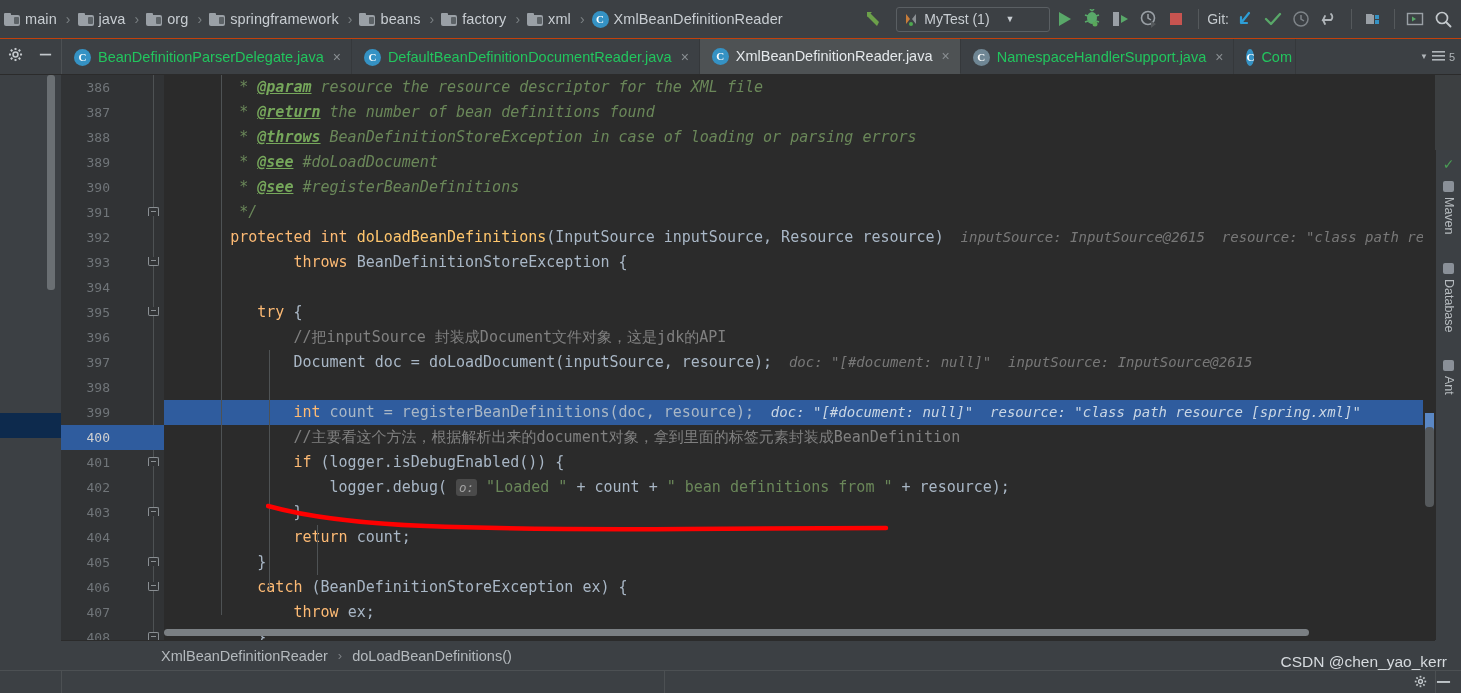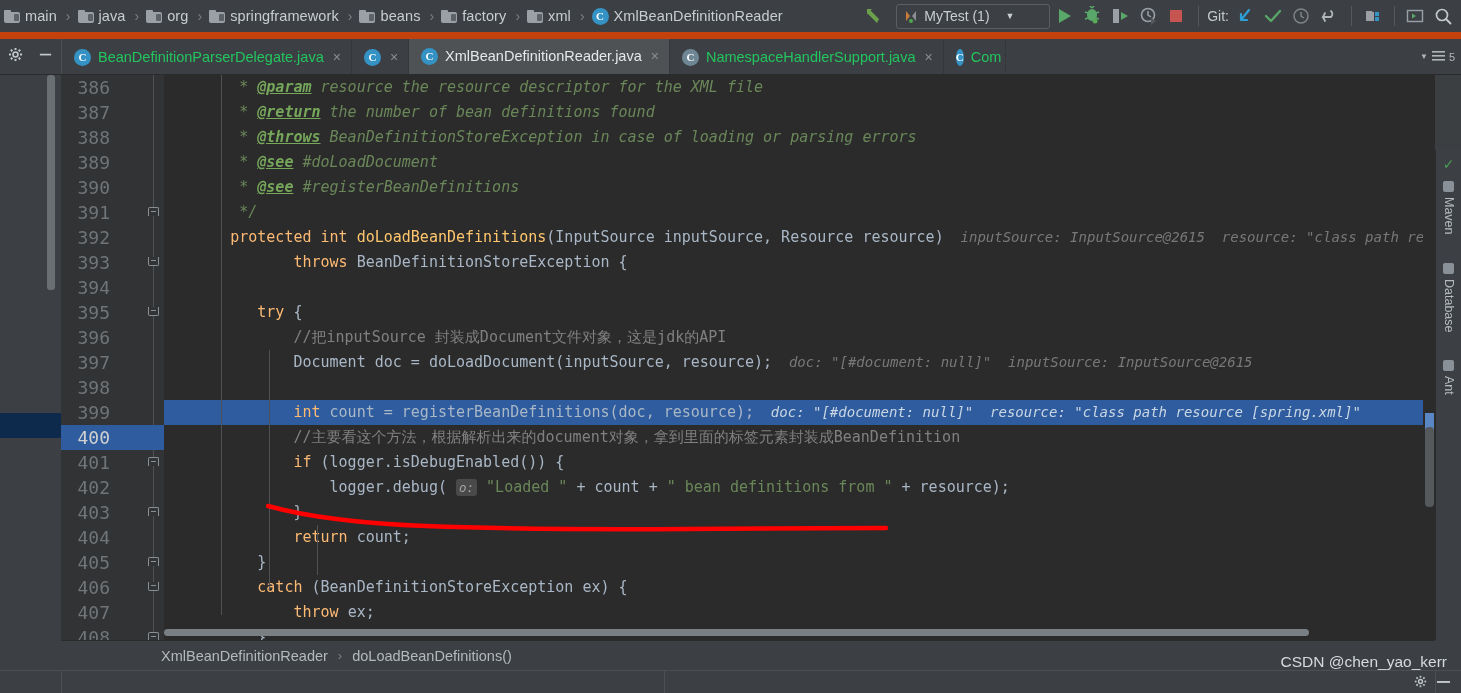--- a/index.html
+++ b/index.html
@@ -10,21 +10,21 @@
     overflow: hidden;
     color: #bbbbbb;
   }
   .app { position: relative; width: 1461px; height: 693px; }
 
   
   .toolbar {
     position: absolute; top: 0; left: 0; width: 1461px; height: 39px;
     background: #3c4044;
     display: flex; align-items: center;
-    border-bottom: 7px solid #c2410c;
+    border-bottom: 1px solid #c2410c;
   }
   .breadcrumb-nav { display: flex; align-items: center; padding-left: 2px; height: 100%; }
   .crumb { display: flex; align-items: center; height: 100%; padding: 0 2px; }
   .crumb-label { font-size: 14.5px; color: #c8cdd2; margin-left: 5px; letter-spacing: .1px; }
   .crumb-sep { color: #7b8084; font-size: 14px; margin: 0 5px 0 7px; }
   .ic { display: inline-flex; align-items: center; justify-content: center; }
   .folder-ic { width: 16px; height: 13px; position: relative; }
   .folder-ic:before {
     content: ""; position: absolute; left: 0; top: 2px; width: 16px; height: 11px;
     background: #9aa0a6; border-radius: 1px 2px 2px 2px;
@@ -87,21 +87,21 @@
     background: #2b2b2b; overflow: hidden;
     font-family: "DejaVu Sans Mono", "Liberation Mono", monospace;
     font-size: 15px; line-height: 25px;
   }
   .gutter {
     position: absolute; left: 0; top: 0; width: 103px; height: 100%;
     background: #313335;
   }
   .gutter .ln {
     height: 25px; text-align: right; padding-right: 54px;
-    color: #707579; font-size: 18px; line-height: 25px;
+    color: #707579; font-size: 13px; line-height: 25px;
     font-family: "DejaVu Sans Mono", "Liberation Mono", monospace;
     position: relative;
   }
   .gutter .ln.cur { color: #d0d0d0; background: #2f5c9e; }
   .fold-rail { position: absolute; right: 10px; top: 0; width: 1px; height: 100%; background: #4e5254; }
   .fold {
     position: absolute; right: 5px; width: 11px; height: 11px;
     border: 1px solid #8a8f93; background: #313335;
   }
   .fold.open { border-radius: 2px 2px 0 0; border-bottom: none; height: 9px; }
@@ -365,20 +365,21 @@
       </span>
     </div>
     <div class="tabs" id="tabs-container">
         <div class="tab">
           <span class="class-ic">C</span>
           <span class="tab-label">BeanDefinitionParserDelegate.java</span>
           <span class="tab-close">×</span>
         </div>
         <div class="tab">
           <span class="class-ic">C</span>
+          <span class="tab-label">DefaultBeanDefinitionDocumentReader.java</span>
           <span class="tab-close">×</span>
         </div>
         <div class="tab active">
           <span class="class-ic">C</span>
           <span class="tab-label">XmlBeanDefinitionReader.java</span>
           <span class="tab-close">×</span>
         </div>
         <div class="tab">
           <span class="class-ic muted">C</span>
           <span class="tab-label">NamespaceHandlerSupport.java</span>

